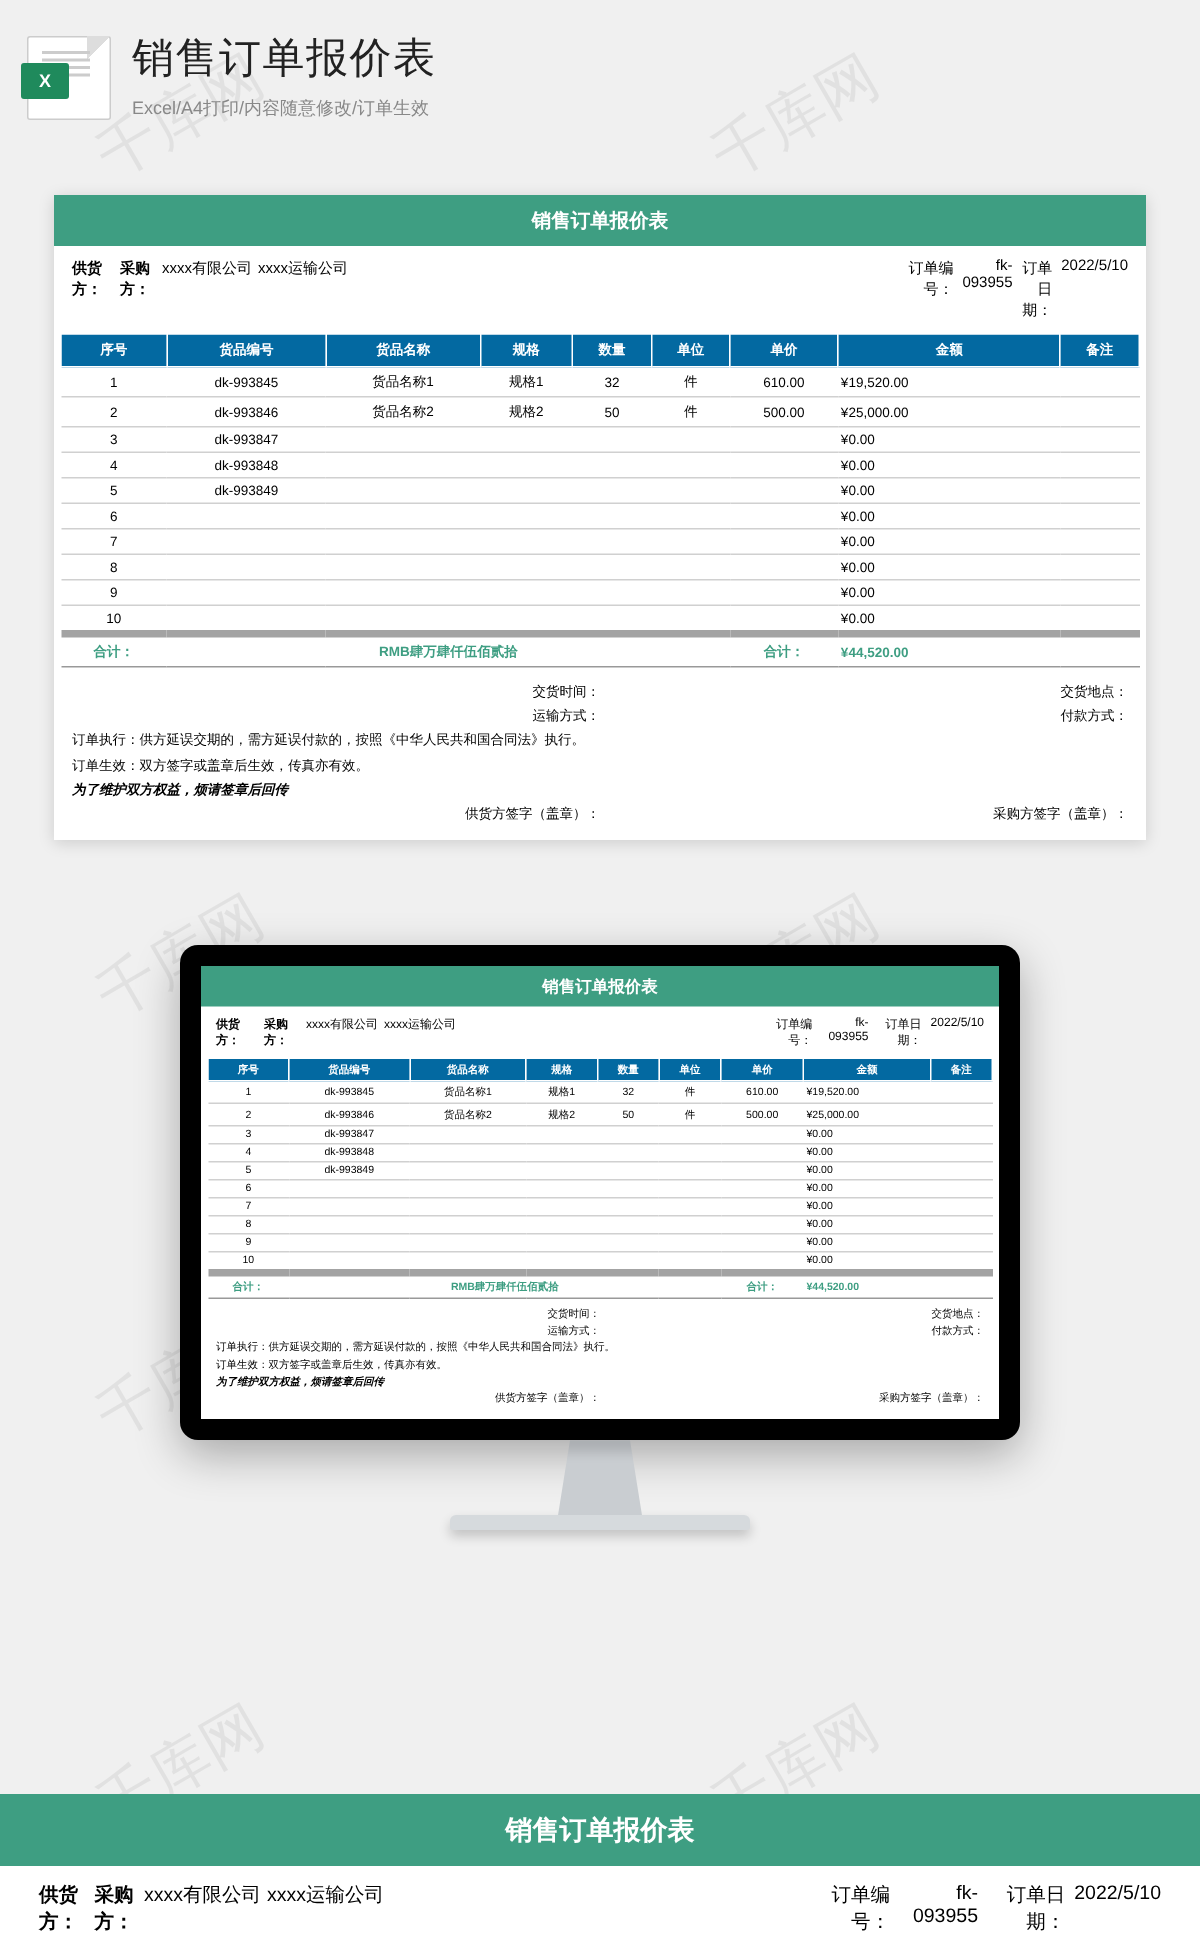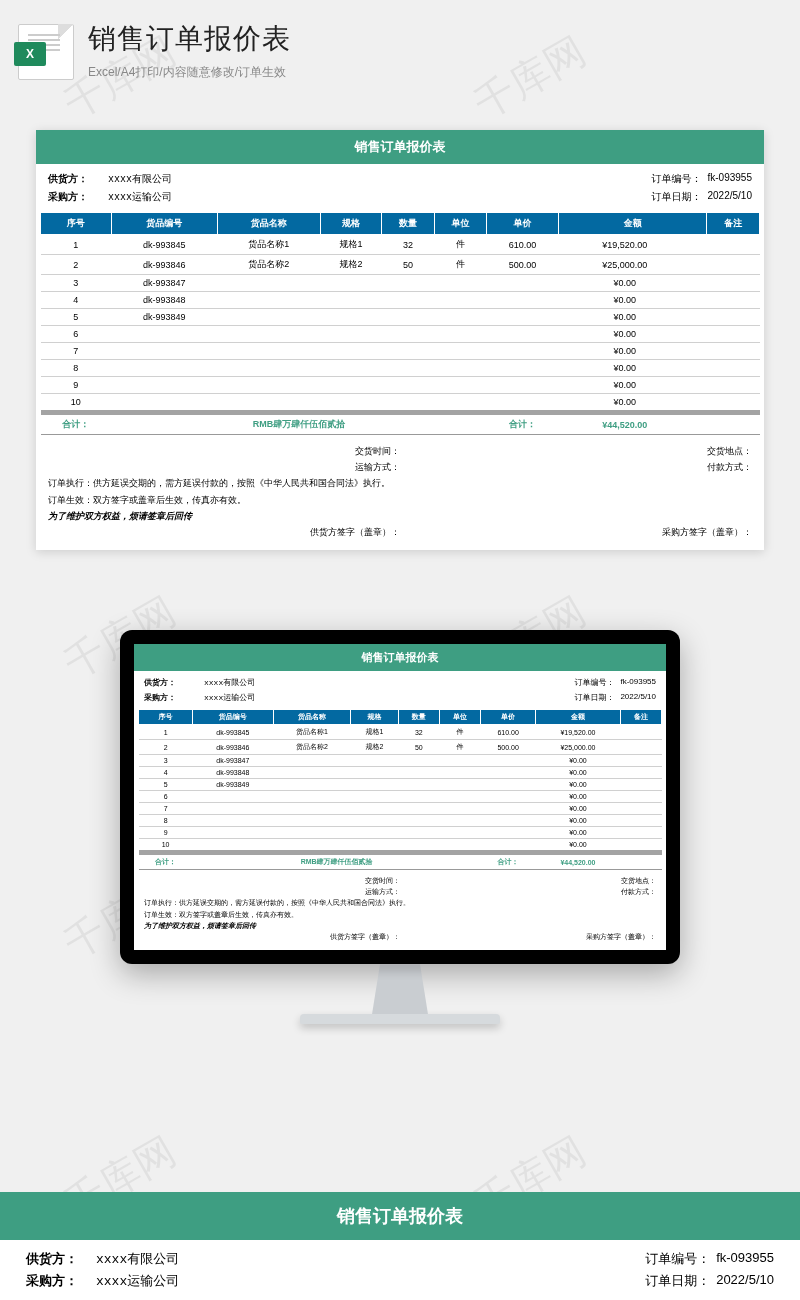--- a/index.html
+++ b/index.html
@@ -16,33 +16,33 @@
 .titleblk { flex:1; }
 .titleblk h1 { font-size:28px; color:#222; font-weight:500; letter-spacing:1px; }
 .titleblk .sub { font-size:12px; color:#888; margin-top:6px; }
 
 
 .card { position:absolute; left:36px; background:#fff; box-shadow:0 2px 10px rgba(0,0,0,0.15); }
 .card.c1 { top:130px; width:728px; font-size:10px; }
 .card .banner { background:#3e9e82; color:#fff; text-align:center; font-weight:bold; padding:8px 0; }
 .card.c1 .banner { font-size:13px; }
 .meta { display:flex; padding:8px 12px; font-size:10px; }
-.meta .col { display:flex; flex-direction:column; gap:4px; }
+.meta .col { display:flex; flex-direction:row; gap:4px; }
 .meta .l { width:60px; font-weight:bold; }
-.meta .v { width:160px;font-family:Liberation Mono, monospace; }
+.meta .v { width:160px; }
 .meta .spacer { flex:1; }
 .meta .r { text-align:right; width:150px; }
 .meta .r div { display:flex; justify-content:flex-end; gap:6px; }
 .meta .r .lbl { font-weight:normal; }
 
 table { width:calc(100% - 8px); margin:0 4px; border-collapse:collapse; font-size:9px; }
 th { background:#0369a1; color:#fff; padding:4px 2px; font-weight:bold; border:1px solid #fff; }
 td { padding:3px 2px; text-align:center; border-bottom:1px solid #d0d0d0; }
 tr.total td { color:#3e9e82; font-weight:bold; border-top:5px solid #a3a3a3; border-bottom:1px solid #999; }
-td.amt { text-align:center; padding-right:18px; }
+td.amt { text-align:left; padding-right:18px; }
 
 .terms { padding:8px 12px 10px; font-size:9px; line-height:1.8; }
 .terms .row { display:flex;text-align:right; }
 .terms .row .half { flex:1; }
 .terms .bold { font-weight:bold;font-style:italic; }
 
 
 .monitor { position:absolute; top:630px; left:50%; transform:translateX(-50%); width:560px; }
 .screen { background:#000; border-radius:12px; padding:14px; box-shadow:0 10px 30px rgba(0,0,0,0.3); }
 .screen .inner { background:#fff; }

